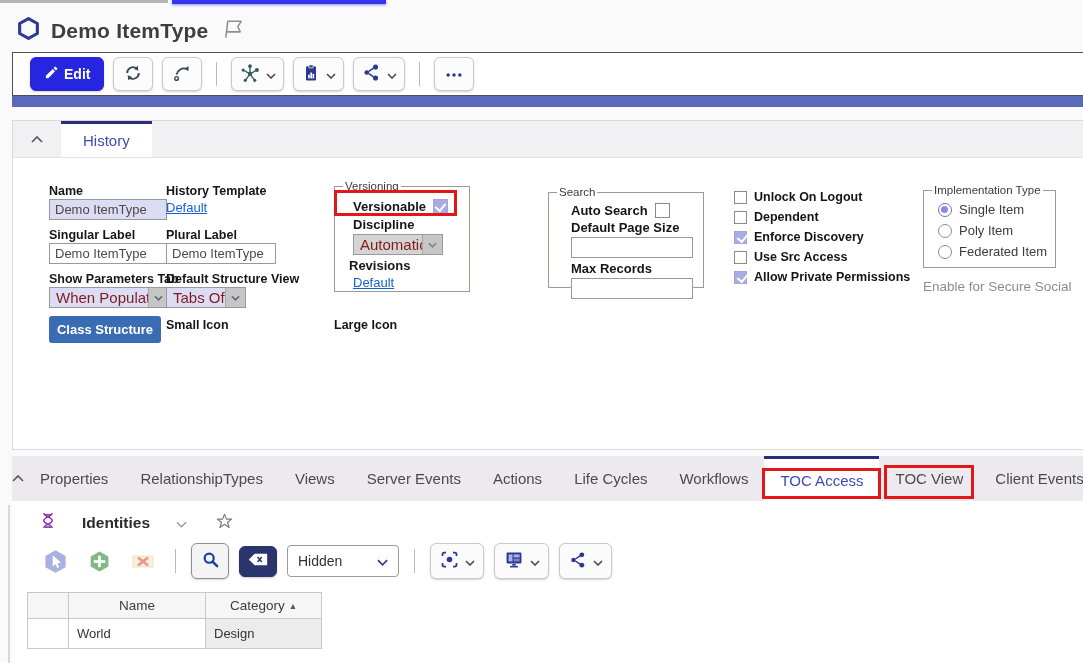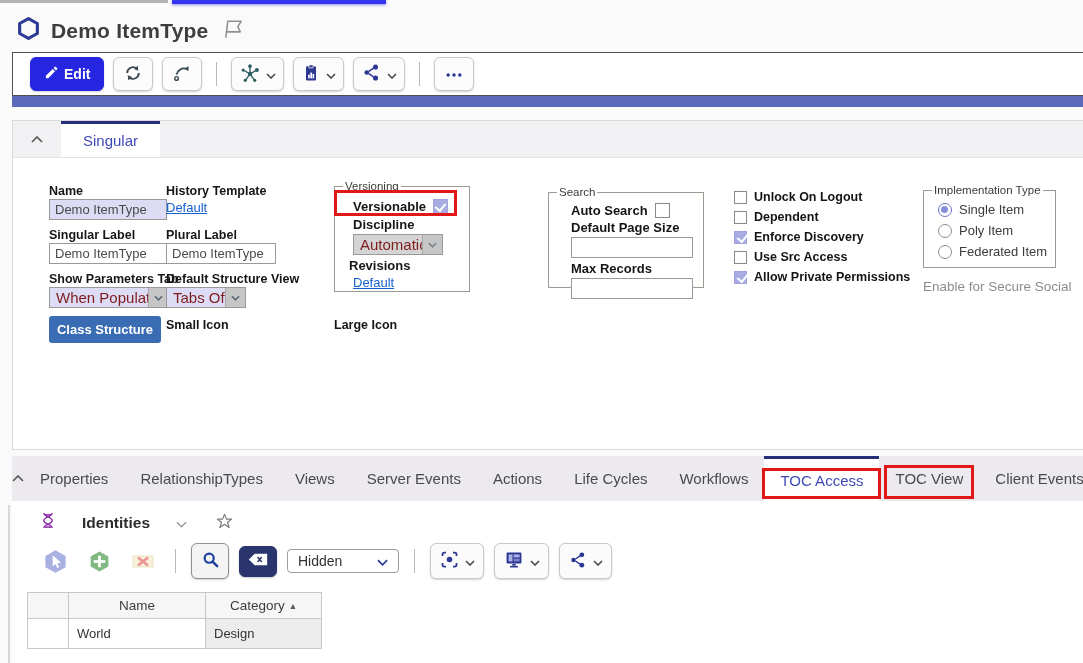--- a/index.html
+++ b/index.html
@@ -72,21 +72,21 @@
   .identities-row{position:absolute;left:26px;top:54px;display:flex;align-items:center;gap:24px}
   .identities-title{font-size:15.5px;font-weight:700;color:#2c2c2c}
   .grid-toolbar{position:absolute;left:26px;top:86px;display:flex;align-items:center;gap:10px;height:38px}
   .icon-btn{width:34px;height:32px;display:flex;align-items:center;justify-content:center;cursor:pointer}
   .brd-btn{height:36px;background:#fbfbfb;border:1px solid #c9c9c9;border-radius:6px;
     display:flex;align-items:center;justify-content:center;gap:5px;
     box-shadow:0 1px 2px rgba(0,0,0,.18);cursor:pointer;padding:0 8px}
   .brd-btn.pressed{border-color:#8f8f8f;background:#f4f4f4}
   .clear-btn{width:38px;height:31px;background:#2a356e;border:1px solid #2a356e;border-radius:6px;
     display:flex;align-items:center;justify-content:center;box-shadow:0 1px 2px rgba(0,0,0,.2);cursor:pointer}
-  .hidden-select{width:112px;height:24px;border:1px solid #9c9c9c;border-radius:4px;background:#fff;
+  .hidden-select{width:112px;height:32px;border:1px solid #9c9c9c;border-radius:4px;background:#fff;
     display:flex;align-items:center;justify-content:space-between;padding:0 10px;font-size:14px;color:#333;cursor:pointer}
   
   .grid{position:absolute;left:15px;top:136px;display:grid;grid-template-columns:41px 137px 116px;
     border-top:1px solid #c8c8c8;border-left:1px solid #c8c8c8;font-size:13px;color:#333}
   .gc{border-right:1px solid #c8c8c8;border-bottom:1px solid #c8c8c8;display:flex;align-items:center;padding:0 8px}
   .gh{height:26px;background:#f6f6f6;justify-content:center;font-size:13.5px;color:#3d3d3d;gap:4px;cursor:pointer}
   .gd{height:30px;background:#fff}
   .gd.catcol{background:#ececec}
   .sort-arrow{font-size:8.5px;color:#555}
 </style>
@@ -197,21 +197,21 @@
 <div class="abs accent-bar"></div>
 
 <div class="abs upper-panel">
   <div class="panel-tabs">
     <div class="collapse-btn">
       <svg width="12" height="7" viewBox="0 0 12 7">
           <path d="M1 6l5-5 5 5" stroke="#5a5a5a" fill="none" stroke-width="1.7"></path>
         </svg>
     </div>
     <div class="ptab active">
-      <span>Singular</span>
+      <span>History</span>
     </div>
   </div>
   <div class="form-area">
 
     <div class="abs flabel" style="left:36px;top:26px">Name</div>
     <div class="abs ffield lav" style="left:36px;top:41px;width:118px">
         <span>Demo ItemType</span>
       </div>
     <div class="abs flabel" style="left:36px;top:70px">Singular Label</div>
     <div class="abs ffield" style="left:36px;top:85px;width:118px">

